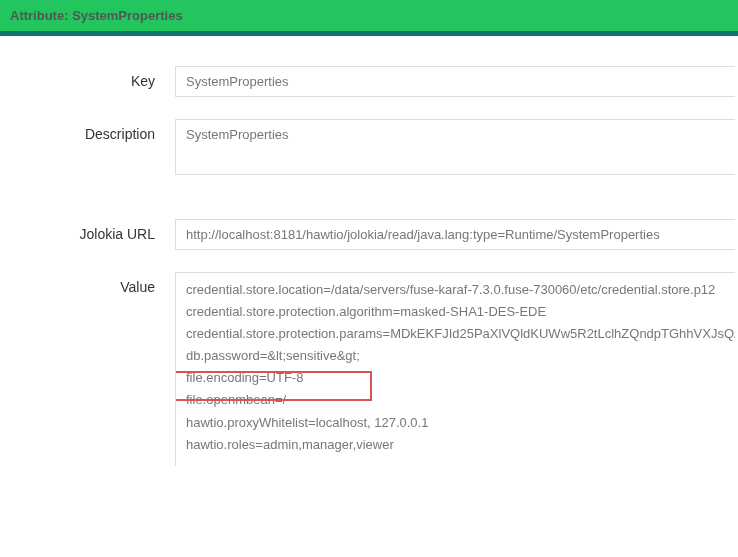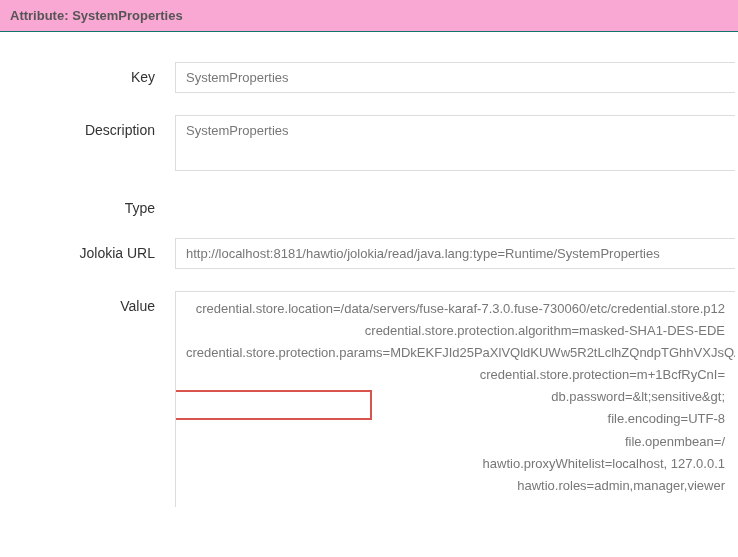--- a/index.html
+++ b/index.html
@@ -4,22 +4,22 @@
   <style>
     * { box-sizing: border-box; margin: 0; padding: 0; }
     body {
       font-family: -apple-system, BlinkMacSystemFont, "Segoe UI", Helvetica, Arial, sans-serif;
       font-size: 13px;
       color: #333;
       background: #fff;
       width: 738px;
     }
     .header-bar {
-      background: #f9a8d4;
-      border-bottom: 1px solid #0f766e;
+      background: #22c55e;
+      border-bottom: 5px solid #0f766e;
       padding: 8px 10px;
     }
     .header-text {
       color: #555;
       font-size: 13px;
     }
     .header-text .bold { font-weight: bold; }
     .content {
       padding: 30px 0 0 0;
     }
@@ -56,21 +56,20 @@
       border-left: 1px solid #ddd;
       padding: 6px 10px 10px 10px;
       color: #777;
       font-size: 13px;
       line-height: 1.7;
       width: 560px;
       position: relative;
       font-family: -apple-system, BlinkMacSystemFont, "Segoe UI", Helvetica, Arial, sans-serif;
       word-break: break-all;
       overflow: hidden;
-      text-align: right;
     }
     .value-line {
       white-space: nowrap;
     }
     .highlight-box {
       position: absolute;
       border: 2px solid #d9534f;
       pointer-events: none;
     }
   </style>
@@ -94,39 +93,37 @@
   </div>
 
   <div class="row">
     <div class="label-col">Description</div>
     <div class="value-col">
       <div class="field-box tall">SystemProperties</div>
     </div>
   </div>
 
   <div class="row">
-    <div class="label-col">Type</div>
   </div>
 
   <div class="row">
     <div class="label-col">Jolokia URL</div>
     <div class="value-col">
       <div class="field-box">http://localhost:8181/hawtio/jolokia/read/java.lang:type=Runtime/SystemProperties</div>
     </div>
   </div>
 
   <div class="row" style="margin-bottom:0;">
     <div class="label-col">Value</div>
     <div class="value-col">
       <div class="value-box" id="value-box">
         <div class="highlight-box" id="hl" style="top: 98px; left: -6px; width: 202px; height: 30px;"></div>
       <div class="value-line">credential.store.location=/data/servers/fuse-karaf-7.3.0.fuse-730060/etc/credential.store.p12</div>
           <div class="value-line">credential.store.protection.algorithm=masked-SHA1-DES-EDE</div>
           <div class="value-line">credential.store.protection.params=MDkEKFJId25PaXlVQldKUWw5R2tLclhZQndpTGhhVXJsQAQI0Whepb7H1BA=</div>
-          <div class="value-line">credential.store.protection=m+1BcfRyCnI=</div>
           <div class="value-line">db.password=&amp;lt;sensitive&amp;gt;</div>
           <div class="value-line">file.encoding=UTF-8</div>
           <div class="value-line">file.openmbean=/</div>
           <div class="value-line">hawtio.proxyWhitelist=localhost, 127.0.0.1</div>
           <div class="value-line">hawtio.roles=admin,manager,viewer</div>
         </div>
     </div>
   </div>
 
 </div>

